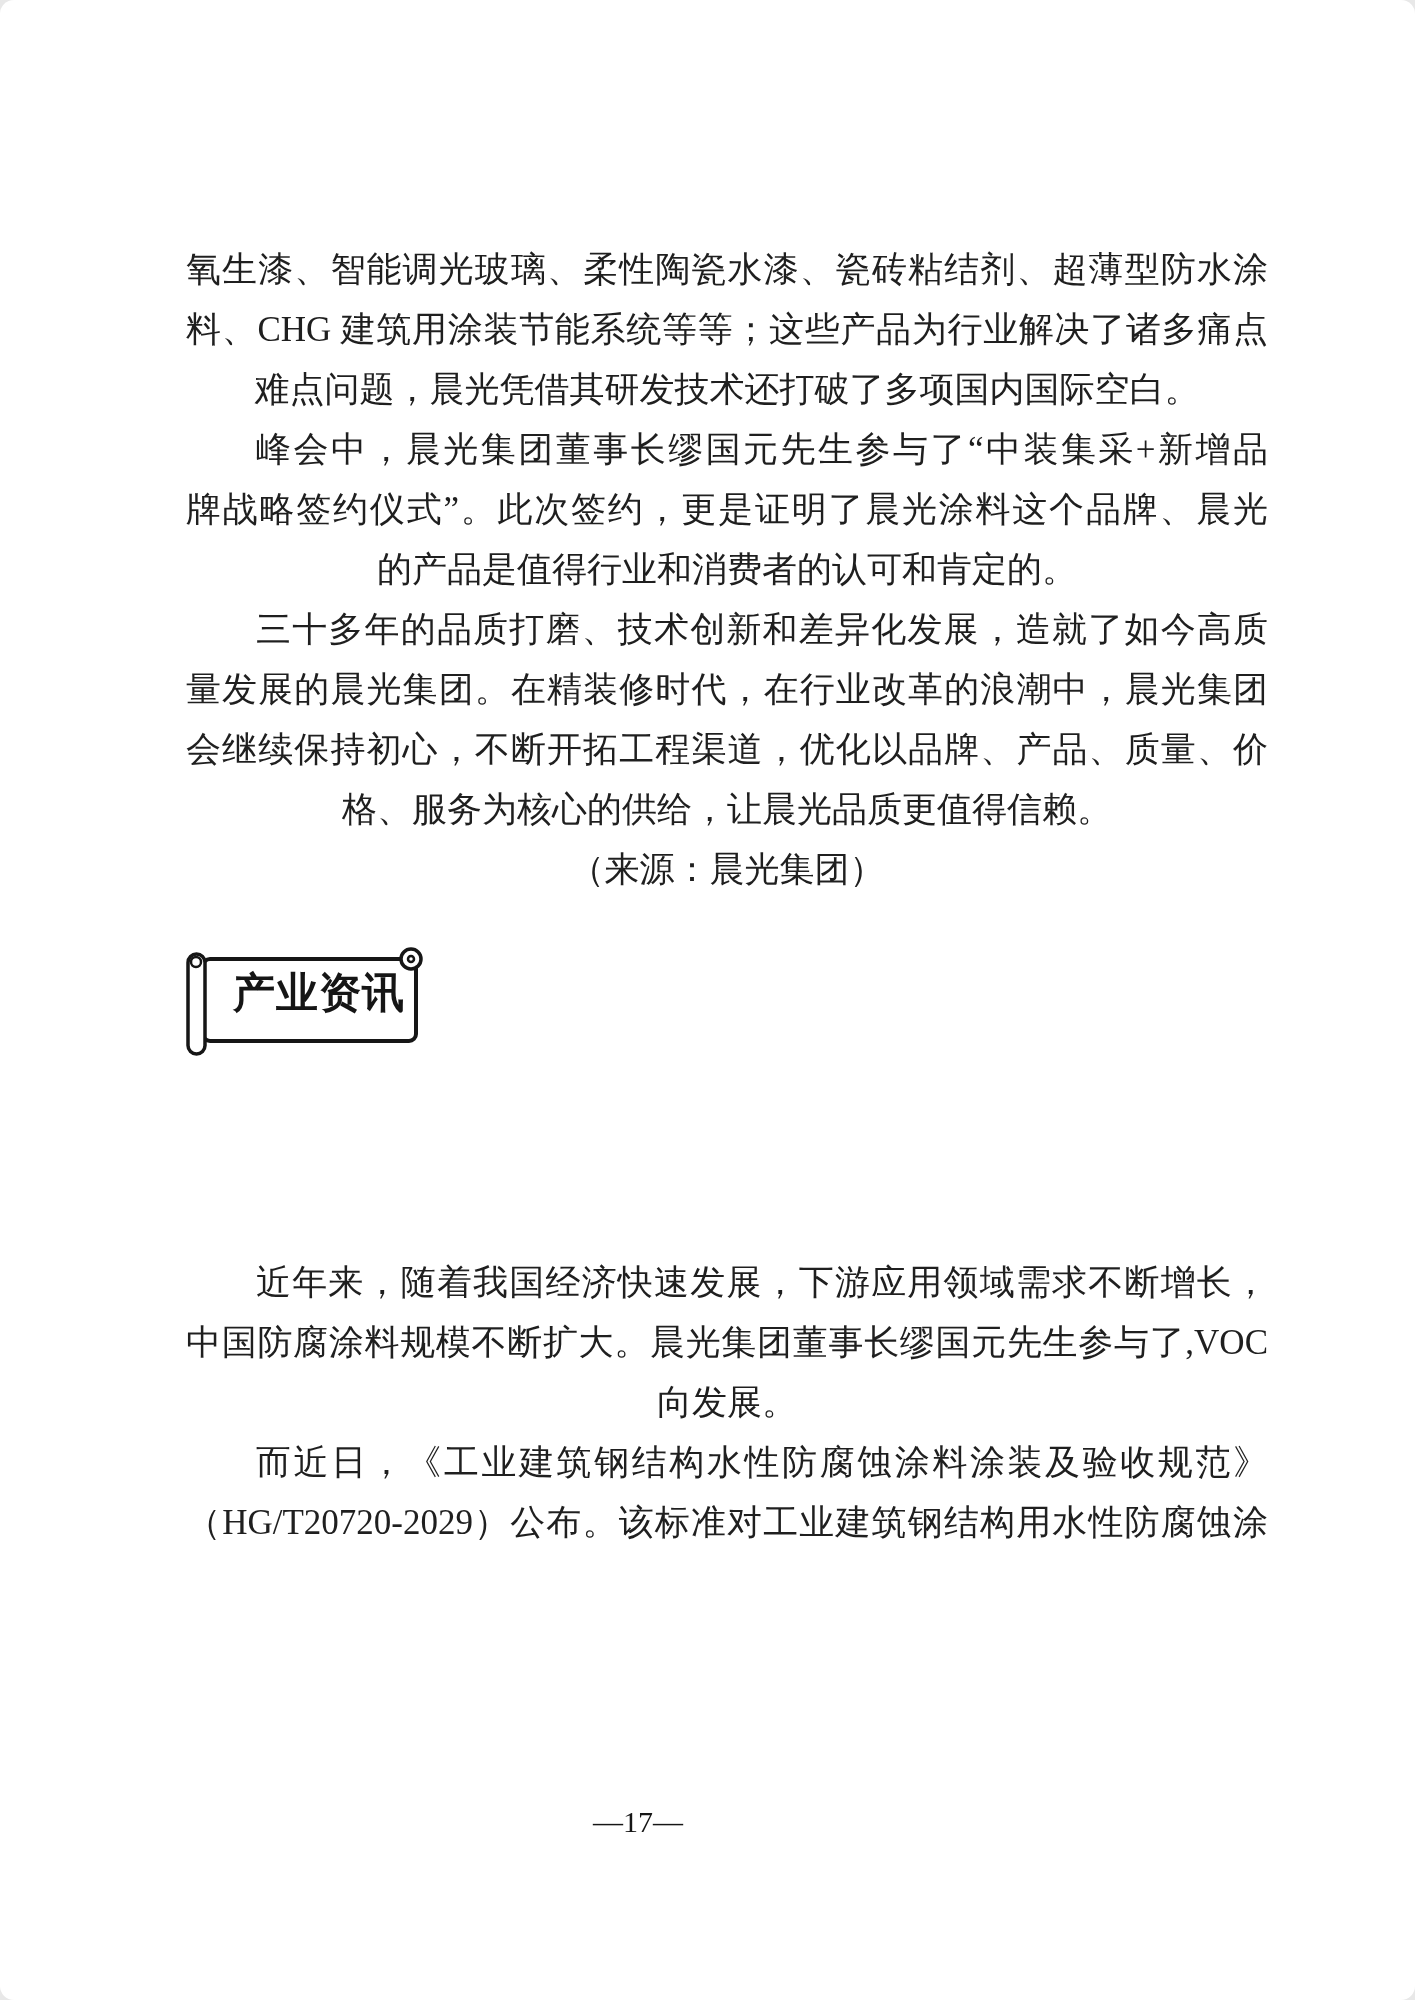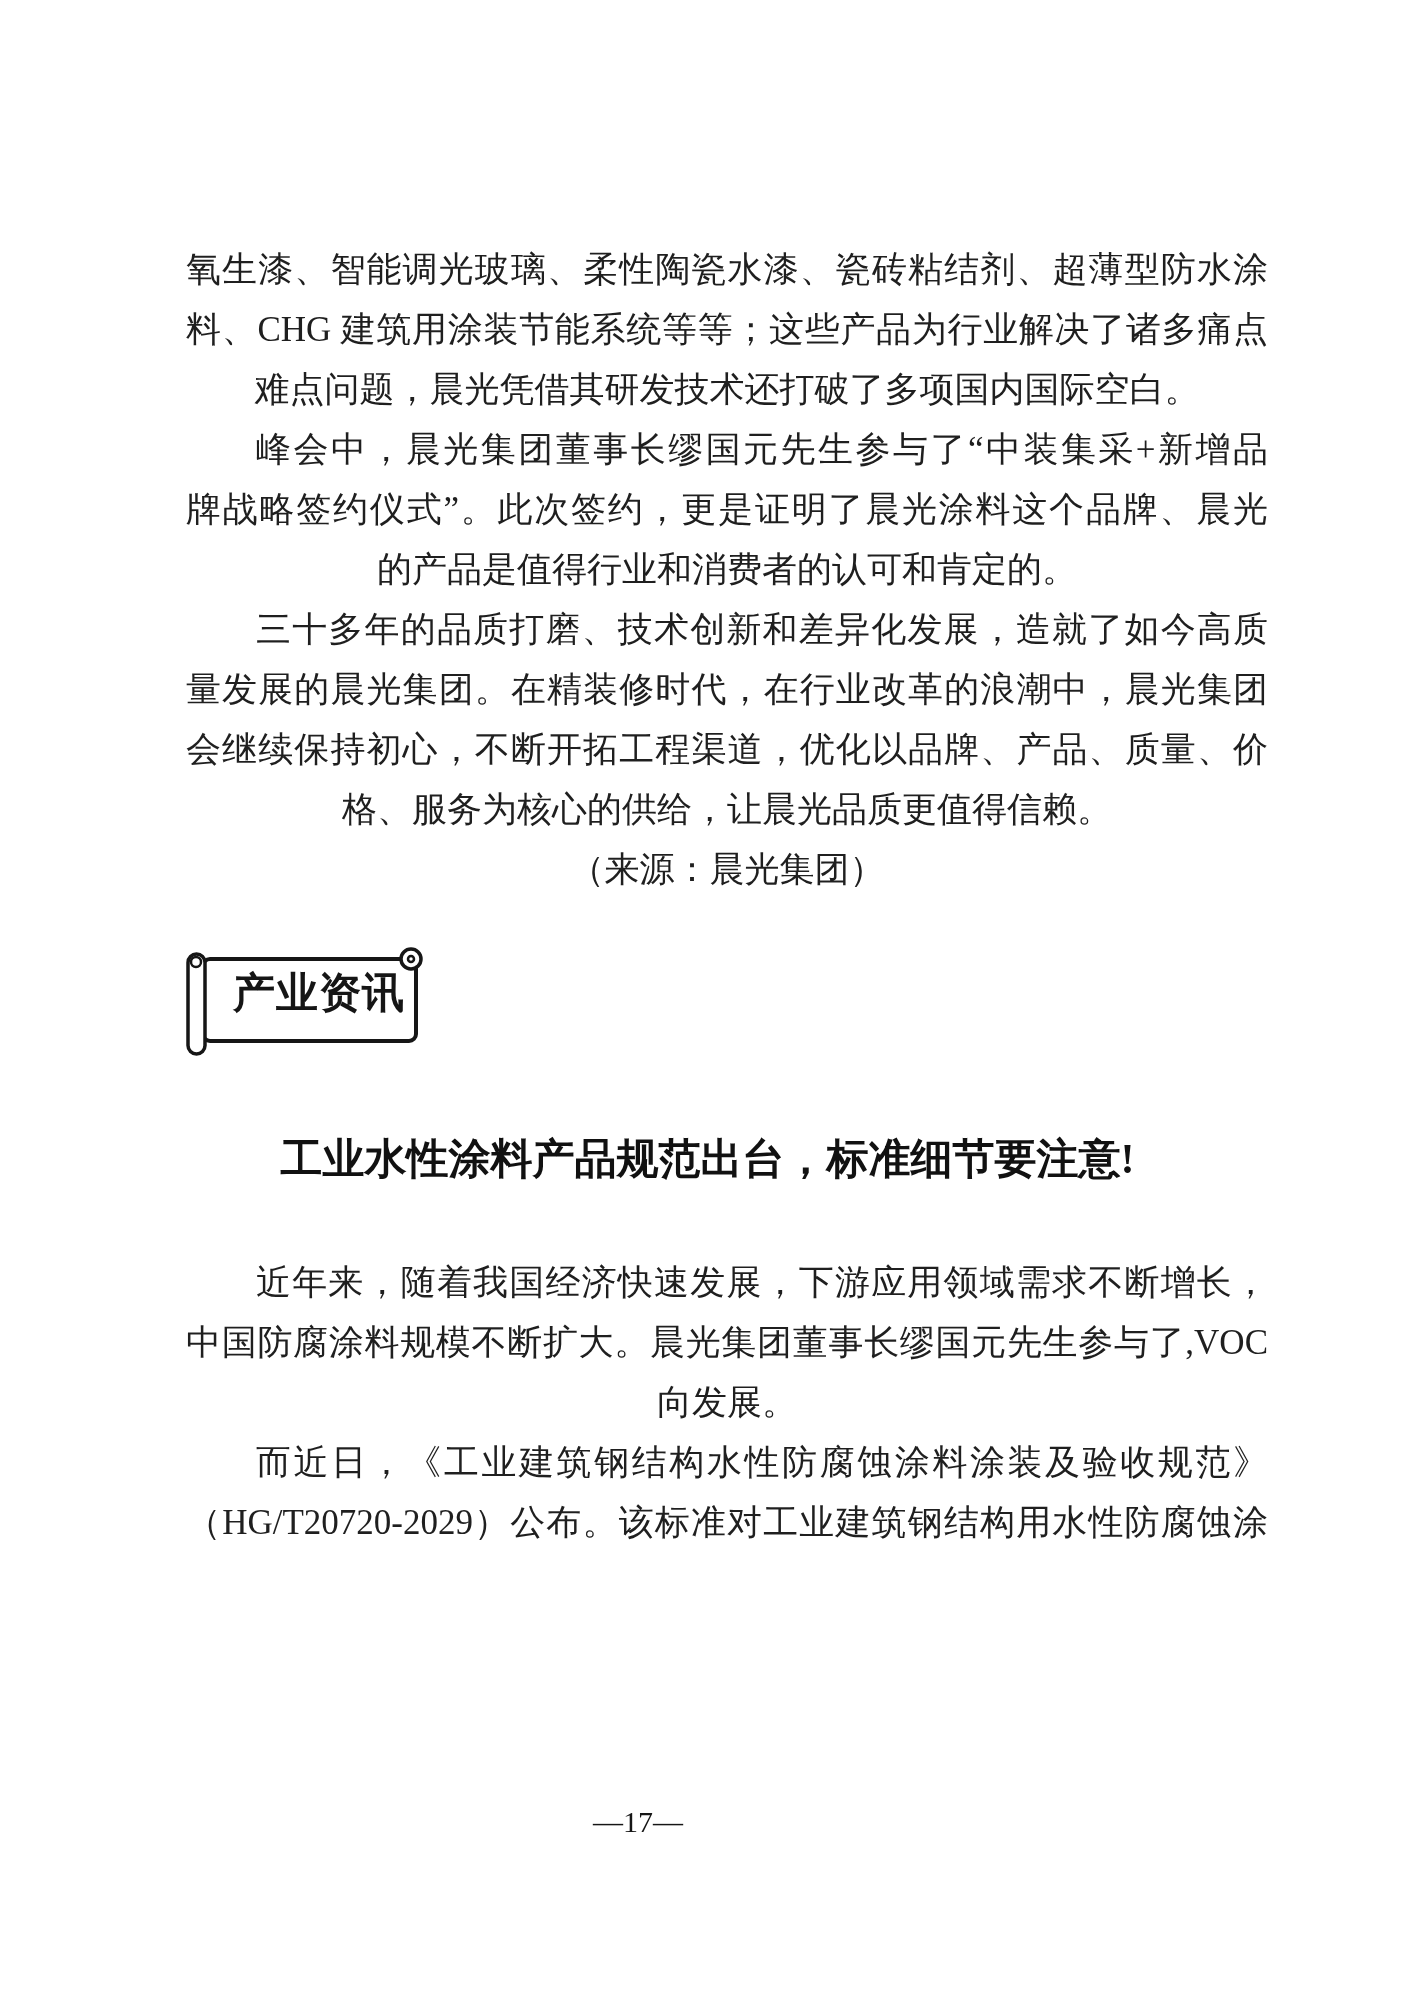--- a/index.html
+++ b/index.html
@@ -3,20 +3,21 @@
 <meta charset="utf-8">
 <style>
   html,body{margin:0;padding:0;background:#e8e8e8;}
   .page{
     position:relative;
     width:1415px;height:2000px;
     background:#ffffff;
     font-family:"Liberation Serif","DejaVu Serif",serif;
     color:#1f1f1f;
     overflow:hidden;
+    border-radius:14px;
   }
   .textcol{position:absolute;left:186px;width:1082px;}
   .line{
     font-size:35px;
     line-height:60px;
     height:60px;
     text-align:center;
     letter-spacing:0;
     white-space:nowrap;
   }
@@ -80,21 +81,20 @@
 
       <circle cx="226" cy="15" r="10" fill="#ffffff" stroke="#161616" stroke-width="3.5"></circle>
       <circle cx="226" cy="15" r="3" fill="none" stroke="#161616" stroke-width="2.5"></circle>
 
       <rect x="3" y="10" width="17" height="100" rx="8.5" fill="#ffffff" stroke="#161616" stroke-width="3.5"></rect>
       <circle cx="11" cy="18" r="5" fill="none" stroke="#161616" stroke-width="2.5"></circle>
     </svg>
     <div class="banner-label">产业资讯</div>
   </div>
 
-  <div class="article-title">工业水性涂料产品规范出台，标准细节要注意!</div>
 
   <div class="textcol" style="top:1253px;">
     <div class="line justify indent">近年来，随着我国经济快速发展，下游应用领域需求不断增长，</div>
     <div class="line justify">中国防腐涂料规模不断扩大。晨光集团董事长缪国元先生参与了,VOC</div>
     <div class="line">向发展。</div>
     <div class="line justify indent">而近日，《工业建筑钢结构水性防腐蚀涂料涂装及验收规范》</div>
     <div class="line justify">（HG/T20720-2029）公布。该标准对工业建筑钢结构用水性防腐蚀涂</div>
   </div>
 
   <div class="page-number">—17—</div>

